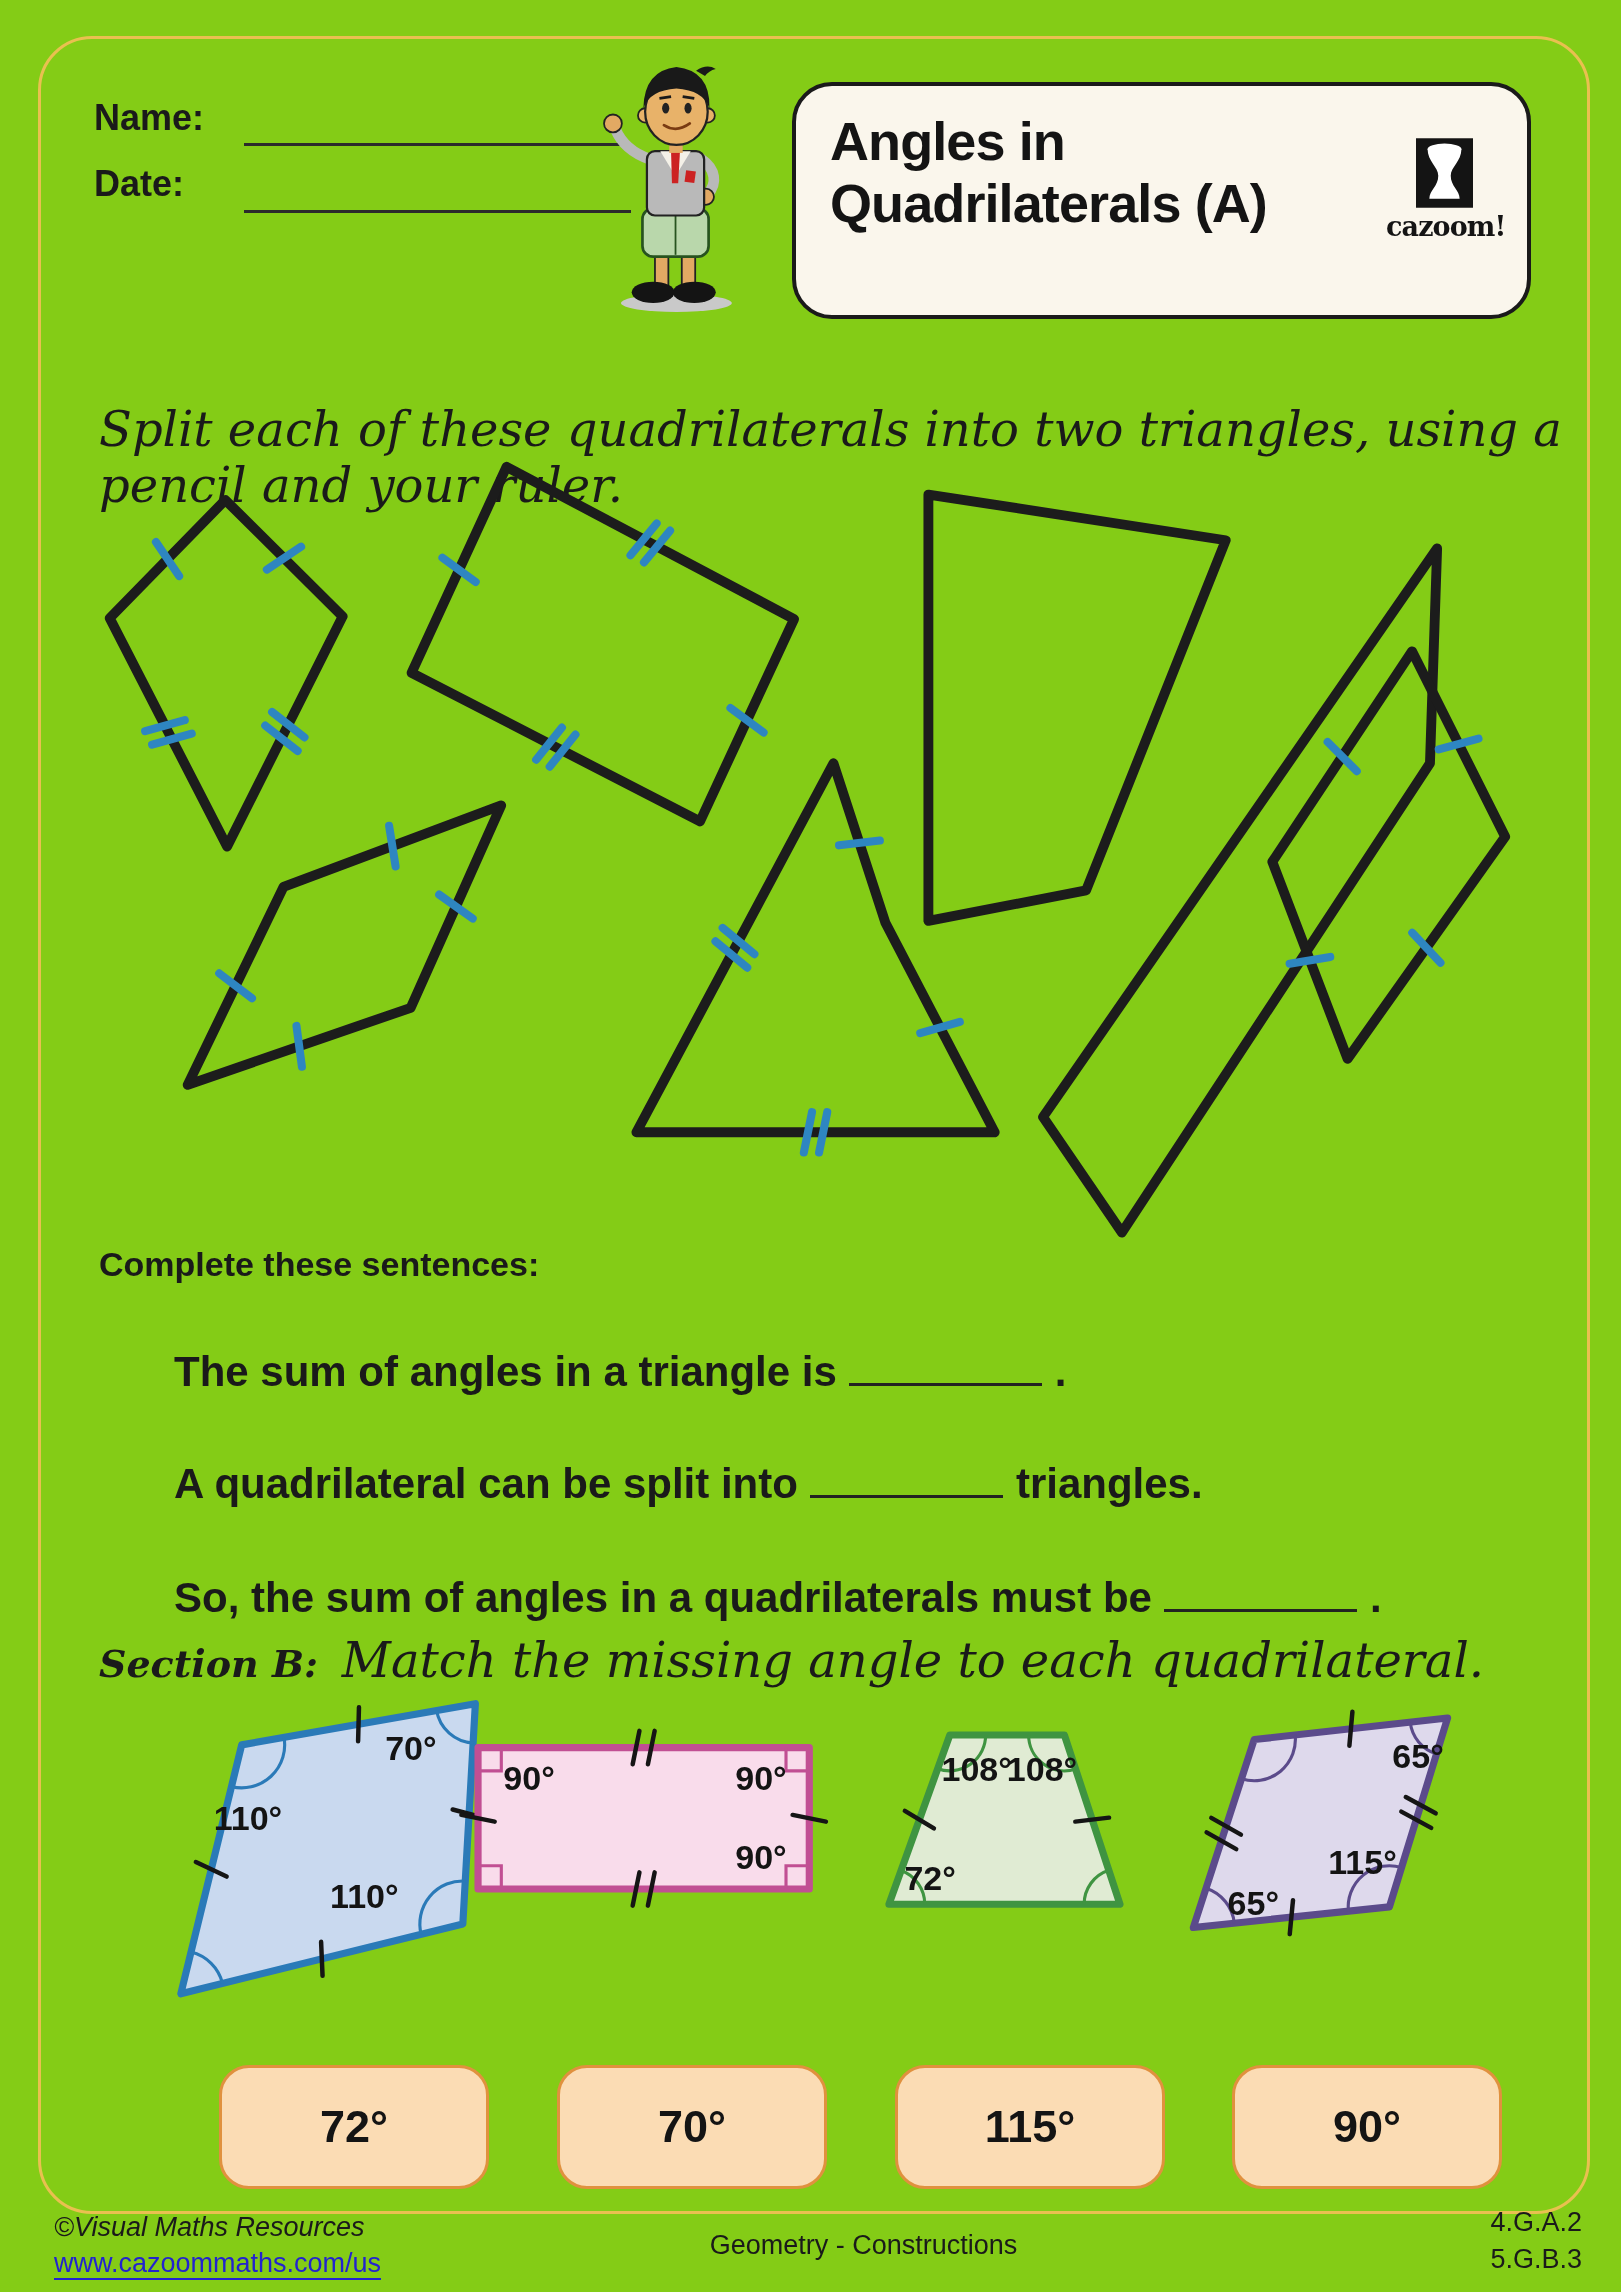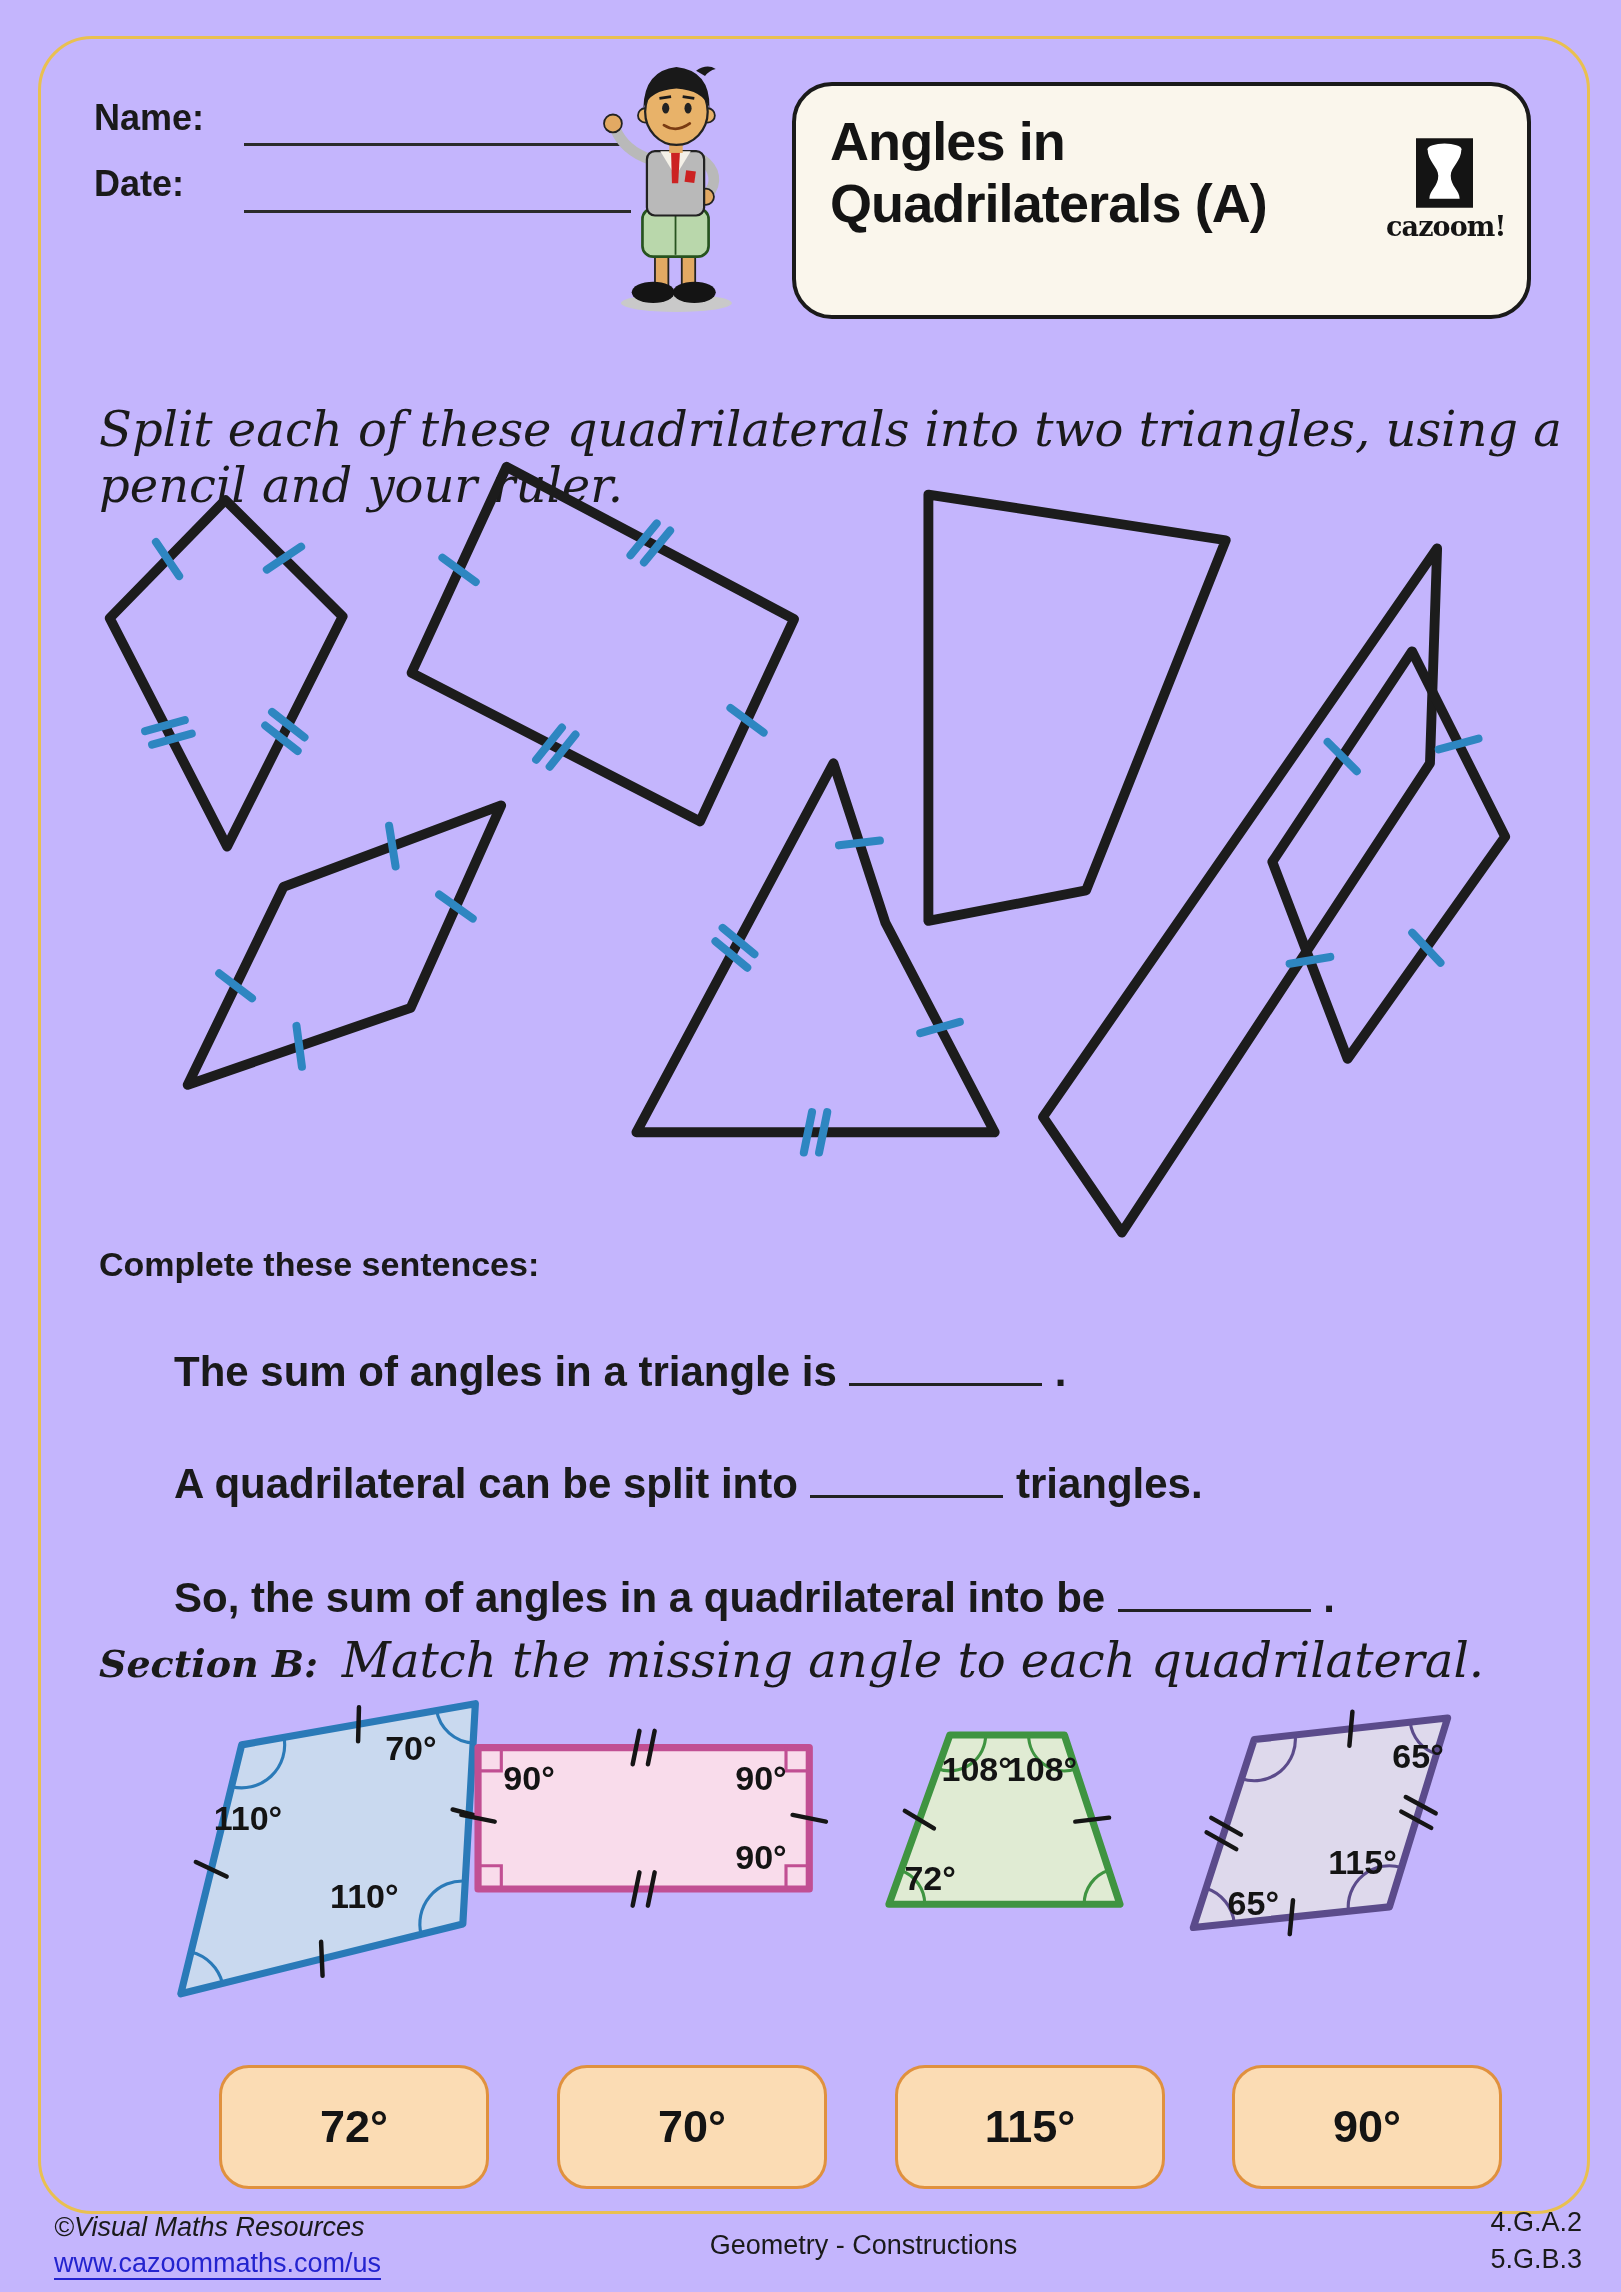--- a/index.html
+++ b/index.html
@@ -1,16 +1,16 @@
 <!DOCTYPE html>
 <html style="font-size:14.3px"><head>
 <meta charset="utf-8">
 <style>
   html,body{margin:0;padding:0;background:#ffffff;}
-  .page{position:relative;width:1622px;height:2293px;background:#c4b5fd;overflow:hidden;
+  .page{position:relative;width:1622px;height:2293px;background:#84cc16;overflow:hidden;
         font-family:"Liberation Sans",sans-serif;color:#111;}
   .frame{position:absolute;left:38px;top:36px;width:1546px;height:2172px;
          border:3.6px solid #e9c050;border-radius:54px;}
   .abs{position:absolute;}
   
   .fld-label{font-size:36px;font-weight:bold;color:#1a1a1a;}
   .wline{position:absolute;height:0;border-bottom:3.6px solid #2b2b2b;}
   .titlebox{position:absolute;left:792px;top:82px;width:731px;height:229px;background:#faf6ec;
             border:4.5px solid #1a1a1a;border-radius:40px;}
   .title{position:absolute;left:34px;top:25px;font-size:54px;font-weight:bold;line-height:1.14;color:#141414;letter-spacing:-0.9px;}
@@ -148,21 +148,21 @@
 
   <div class="abs sans-b" style="left:99px;top:1245px;">Complete these sentences:</div>
 
   <div class="sentence" style="top:1348px;">
     <span>The sum of angles in a triangle is</span><span class="blank"></span><span>.</span>
   </div>
   <div class="sentence" style="top:1460px;">
     <span>A quadrilateral can be split into</span><span class="blank"></span><span>triangles.</span>
   </div>
   <div class="sentence" style="top:1574px;">
-    <span>So, the sum of angles in a quadrilateral into be</span><span class="blank"></span><span>.</span>
+    <span>So, the sum of angles in a quadrilaterals must be</span><span class="blank"></span><span>.</span>
   </div>
 
   <div class="abs" style="left:99px;top:1632px;white-space:nowrap;">
     <span class="serif-b">Section B:</span>
     <span class="serif-i" style="margin-left:19.7px;text-align:right;">Match the missing angle to each quadrilateral.</span>
   </div>
 
   <svg class="abs" style="left:81px;top:1684px;" width="1487" height="376" viewBox="90 1880 1660 420">
 
     <polygon points="269,1948 530,1902 516,2148 201,2226" fill="#c9d9ef" stroke="#2a7ab8" stroke-width="8" stroke-linejoin="round"></polygon>

